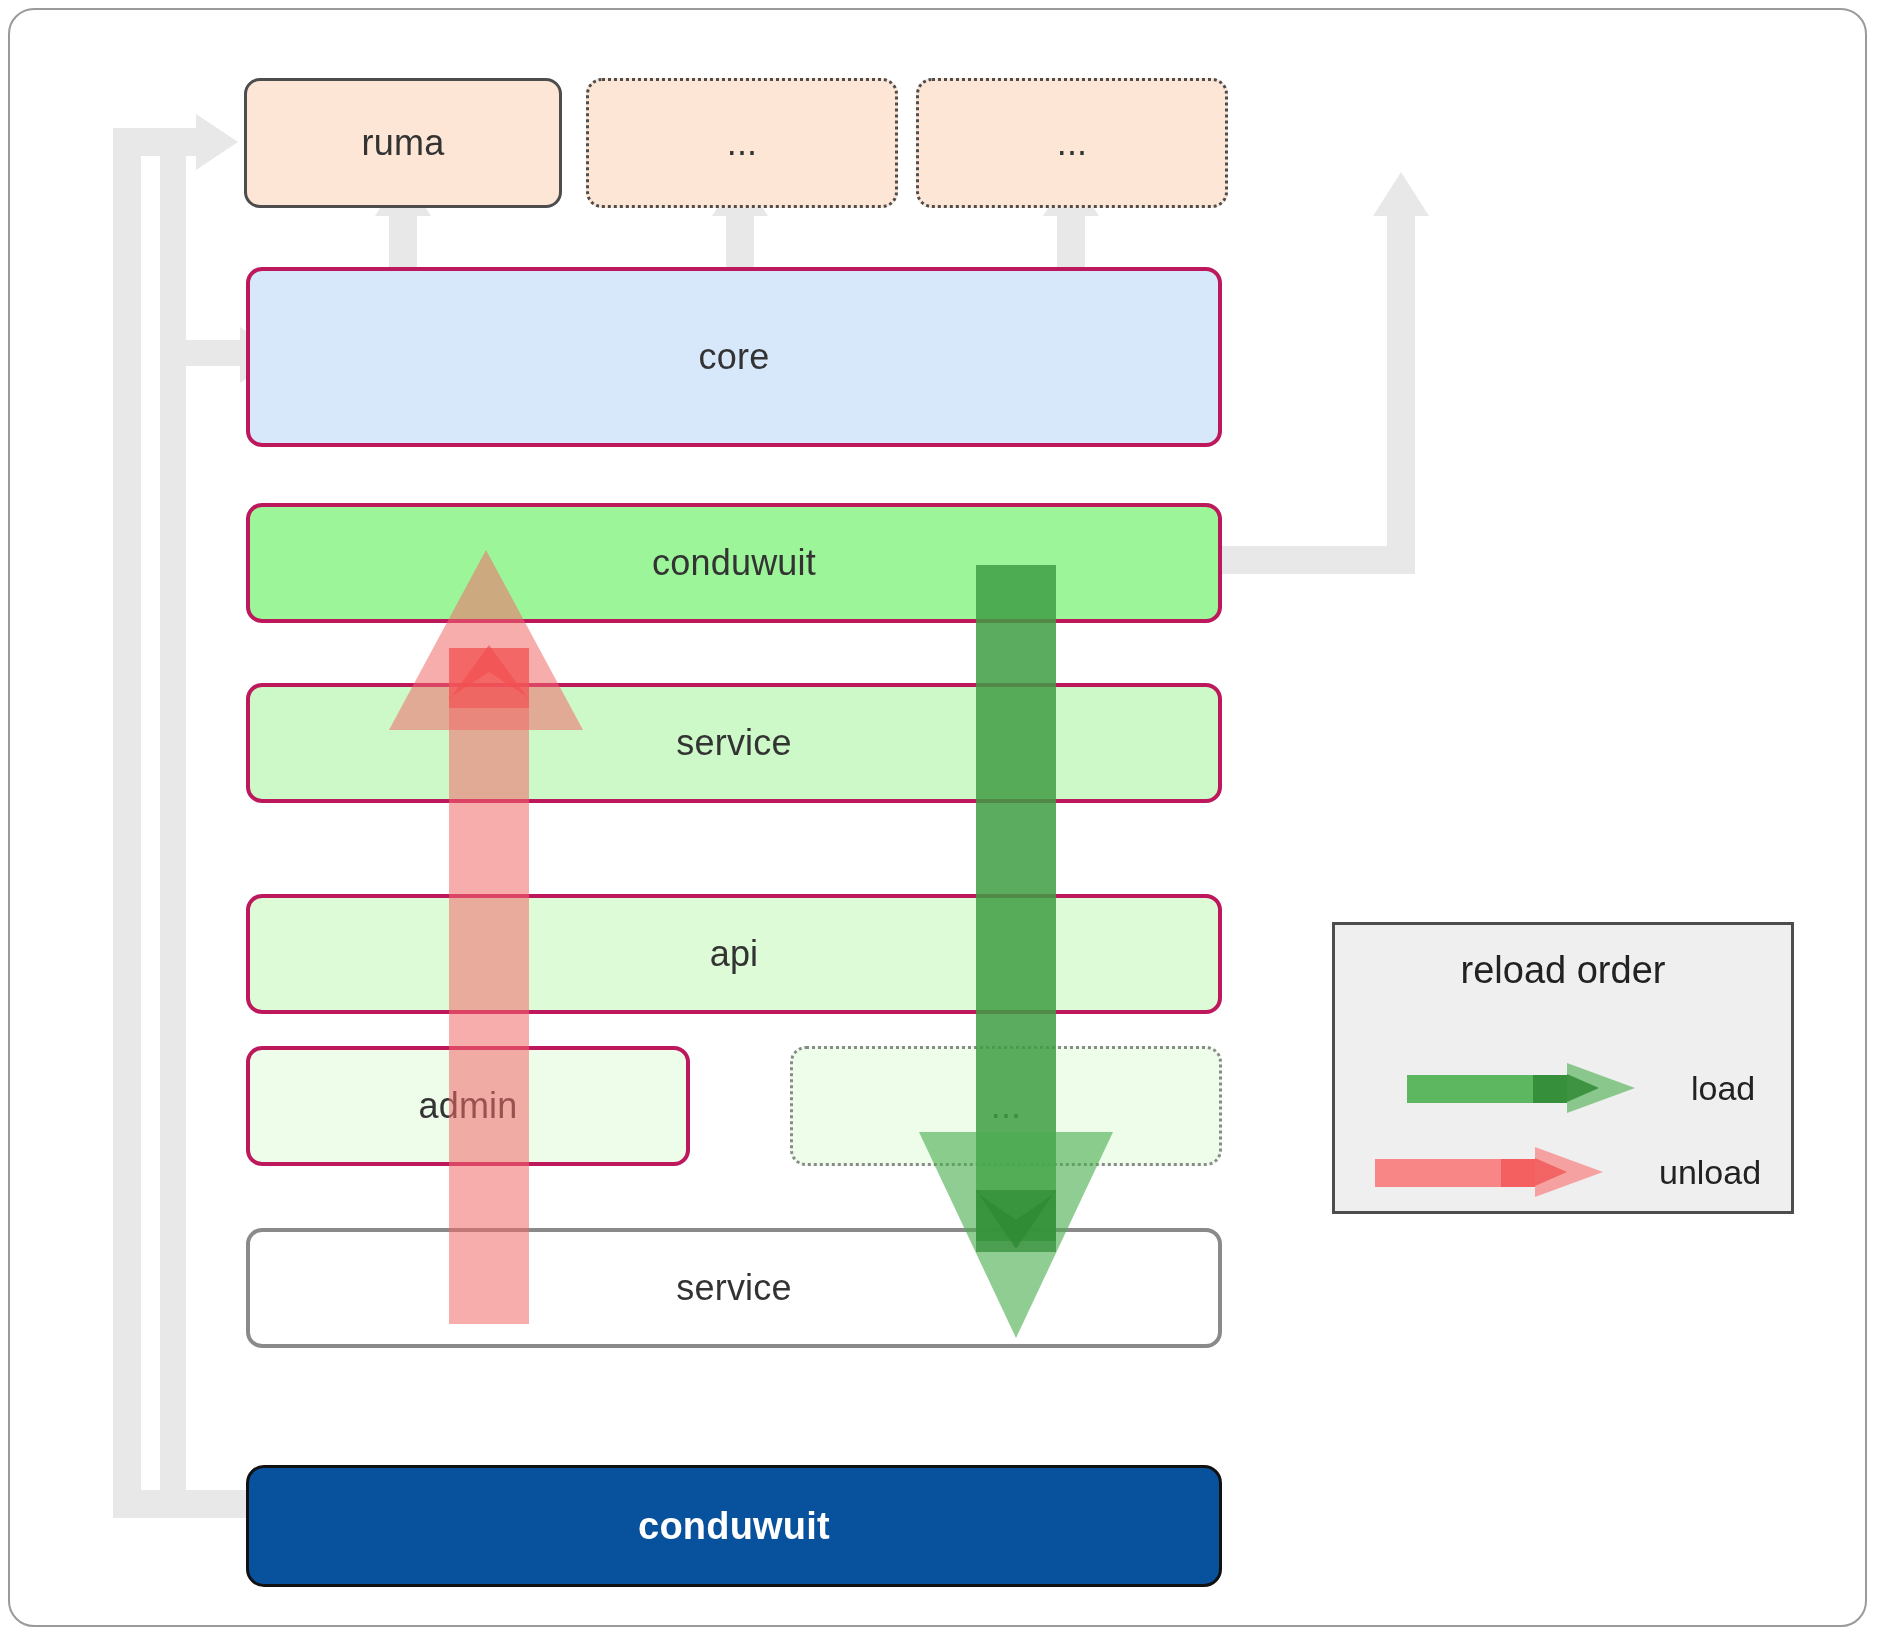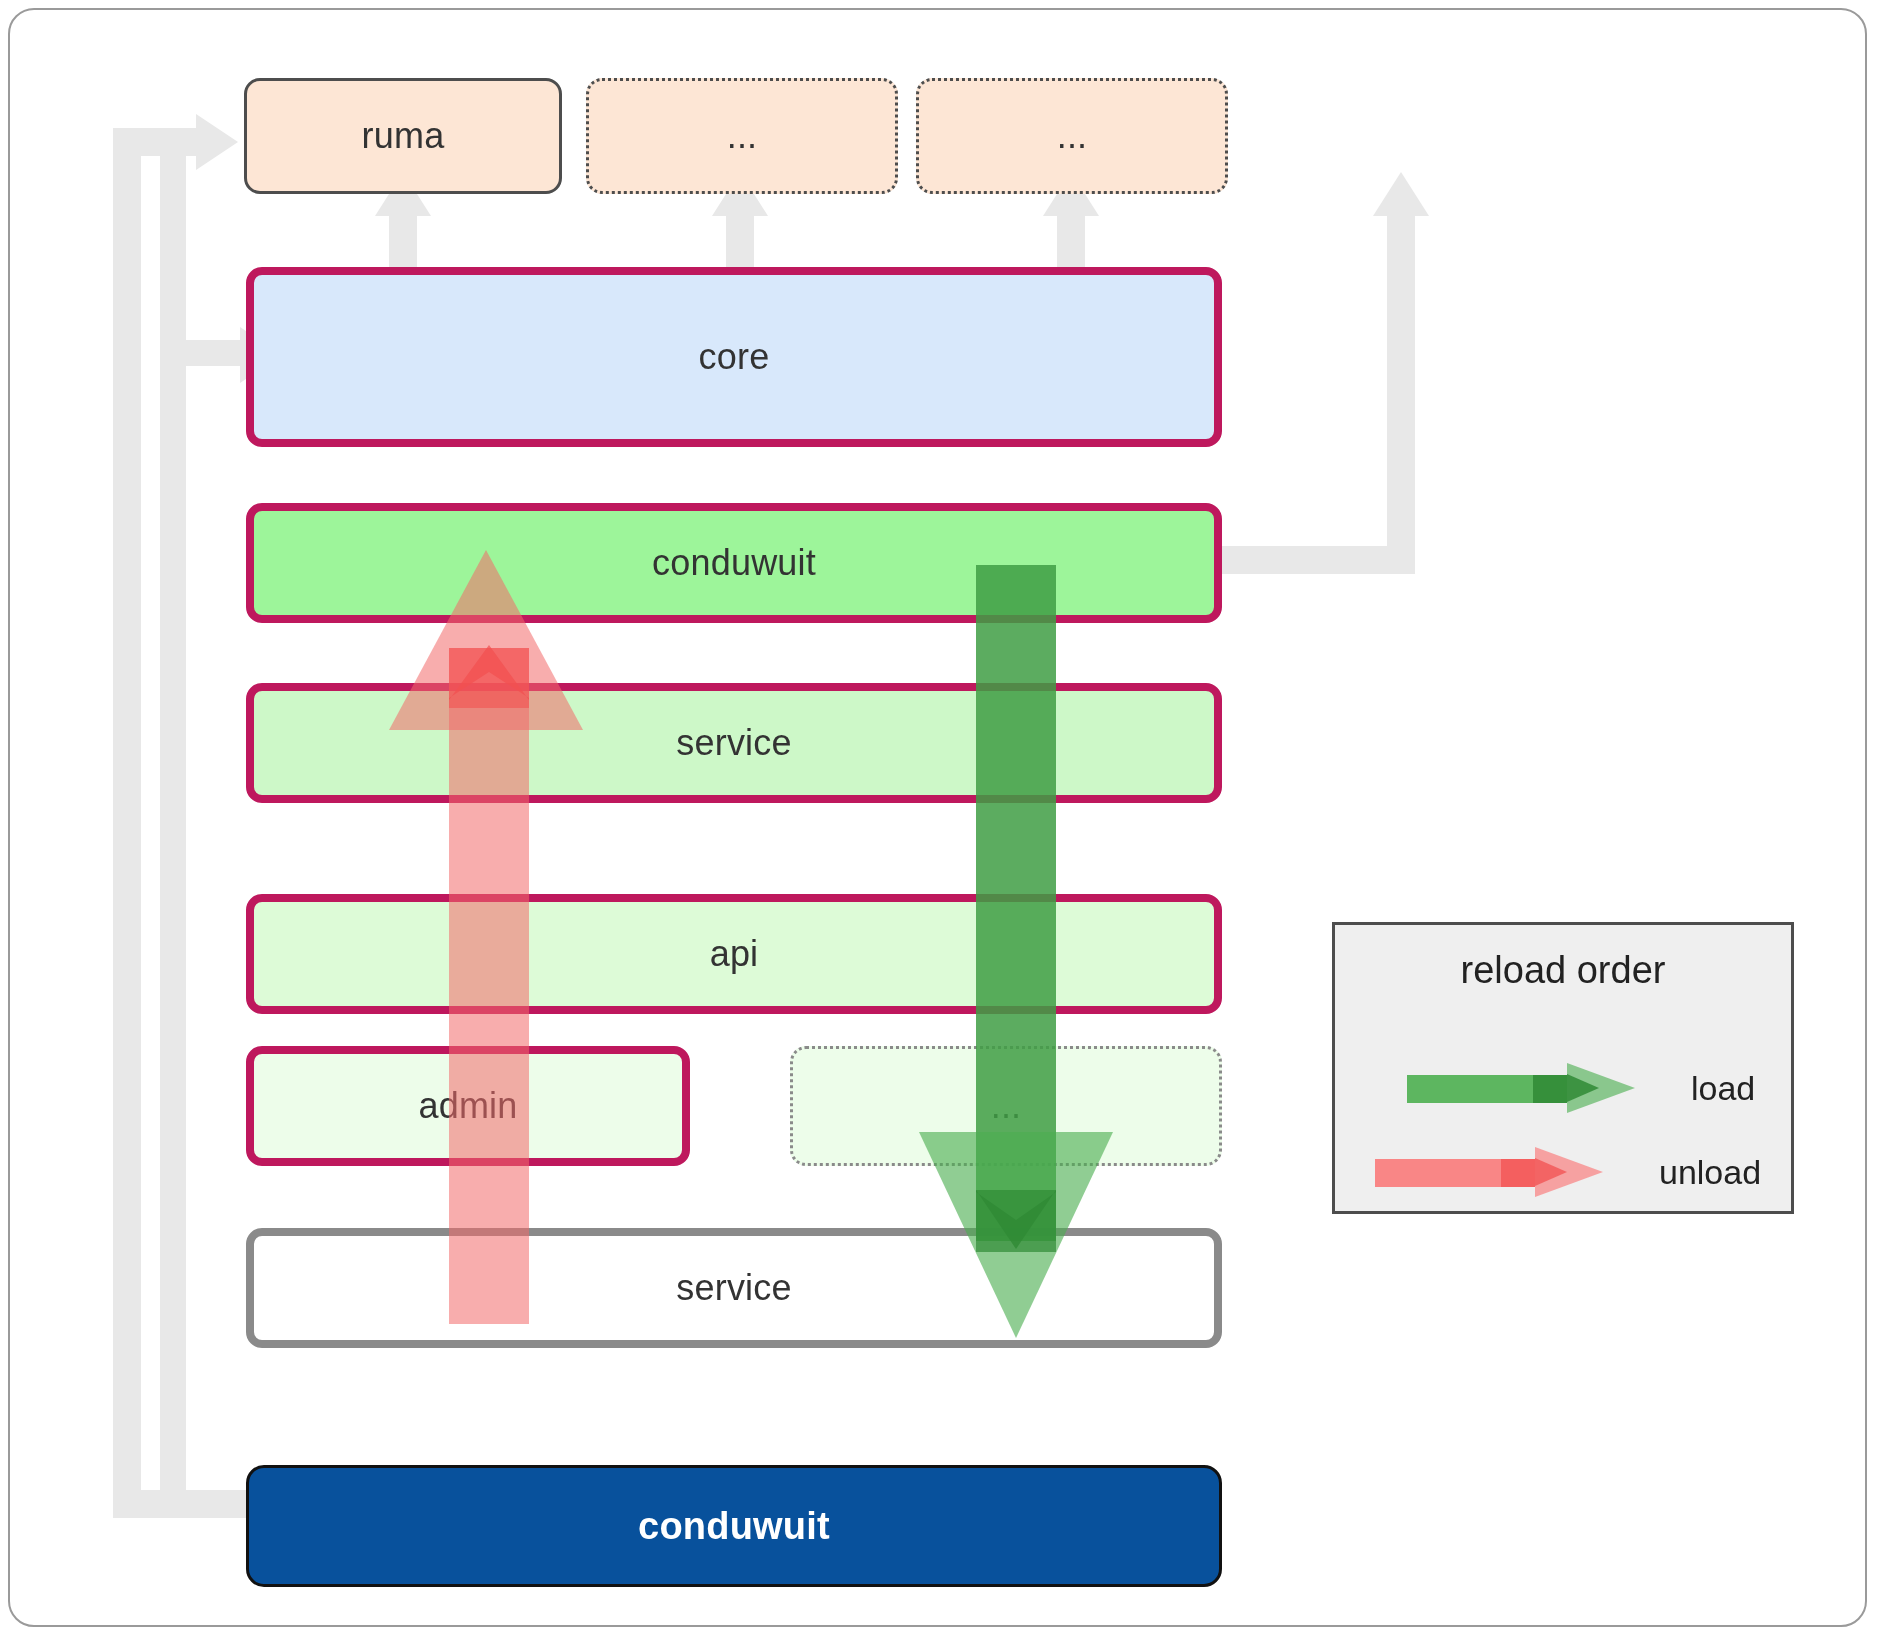--- a/index.html
+++ b/index.html
@@ -38,31 +38,31 @@
     color: #333333;
     font-size: 34px;
     letter-spacing: .2px;
   }
   .node .label { pointer-events: none; }
 
   
   .dep {
     background: #fde6d5;
     border: 3px solid #4d4d4d;
-    height: 116px;
+    height: 130px;
     border-radius: 16px;
     font-size: 36px;
   }
   .dep.dotted {
     border: 3px dotted #4d4d4d;
   }
 
   
   .layer {
-    border: 8px solid #be185d;
+    border: 4px solid #be185d;
     border-radius: 16px;
     font-size: 36px;
   }
   .layer.dotted { border: 3px dotted #8a8a8a; }
 
   .l-core     { background: #d8e8fb; }
   .l-database { background: #9df59a; }
   .l-service  { background: #cdf8c8; text-align: center; }
   .l-api      { background: #ddfbd7; }
   .l-admin    { background: #edfdea; }

